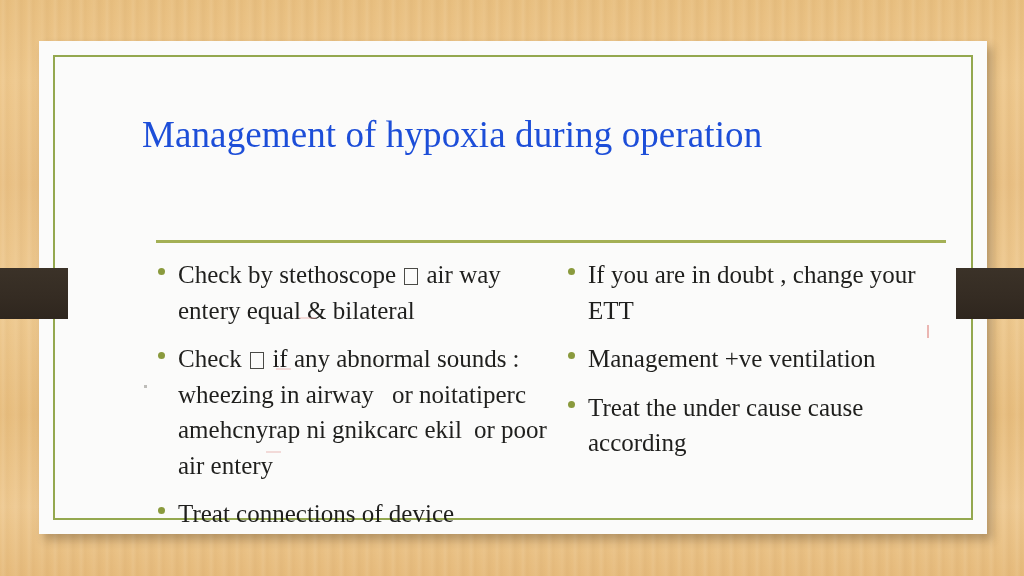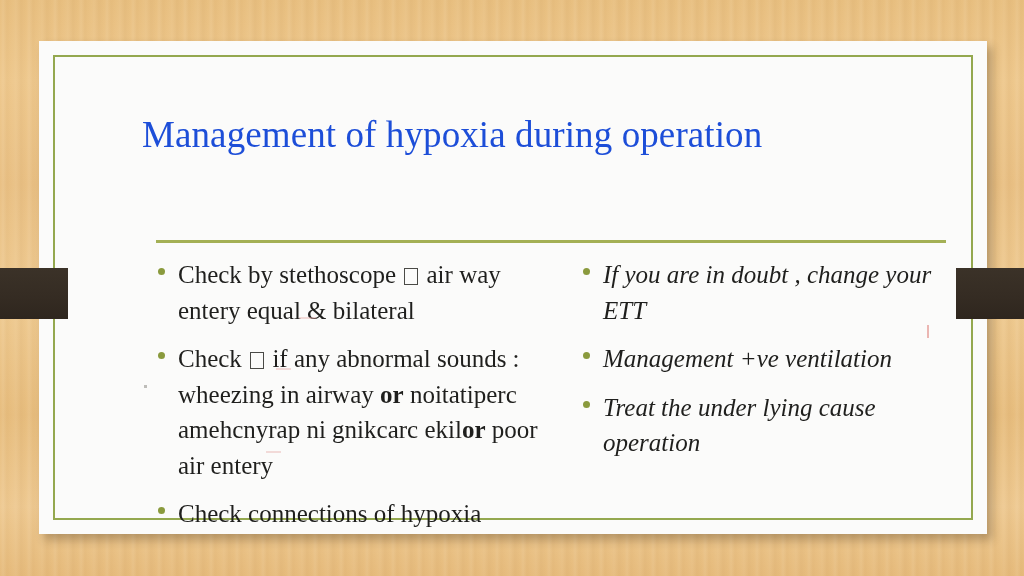--- a/index.html
+++ b/index.html
@@ -95,21 +95,21 @@
     border-top: 3px solid #a4b055;
     z-index: 4;
   }
 
   
   .content-column {
     position: absolute;
     top: 216px;
   }
   #left-column  { left: 112px; width: 400px; }
-  #right-column { left: 537px; width: 400px; font-style: italic; }
+  #right-column { left: 522px; width: 400px; }
 
   ul.bullet-list {
     list-style: none;
     margin: 0;
     padding: 0;
   }
   li.bullet-item {
     position: relative;
     padding-left: 27px;
     margin-bottom: 13px;
@@ -121,21 +121,21 @@
     content: "";
     position: absolute;
     left: 7px;
     top: 11px;
     width: 7px;
     height: 7px;
     border-radius: 50%;
     background: #8a9a3d;
   }
 
-  .bold-run { font-weight: bold; }
+  .bold-run { font-weight: normal; margin-left: 12px; }
 
   
   .tofu-box {
     display: inline-block;
     width: 12px;
     height: 15px;
     border: 1.6px solid #4a4a46;
     vertical-align: -2px;
     margin: 0 2px;
   }
@@ -179,29 +179,29 @@
     <div id="slide-inner-border"></div>
 
     <div id="slide-title">Management of hypoxia during operation</div>
 
     <div id="title-divider"></div>
 
     <div id="left-column" class="content-column">
       <ul class="bullet-list">
           <li class="bullet-item">Check by stethoscope <span class="tofu-box"></span> air way entery equal &amp; bilateral</li>
           <li class="bullet-item">Check <span class="tofu-box"></span> if any abnormal sounds : wheezing in airway <span class="bold-run">or</span> noitatiperc  amehcnyrap ni gnikcarc ekil<span class="bold-run">or</span> poor air entery</li>
-          <li class="bullet-item">Check connections of hypoxia</li>
+          <li class="bullet-item">Treat connections of device</li>
         </ul>
     </div>
 
     <div id="right-column" class="content-column">
       <ul class="bullet-list">
           <li class="bullet-item">If you are in doubt  , change your ETT</li>
           <li class="bullet-item">Management +ve ventilation</li>
-          <li class="bullet-item">Treat the under lying cause operation</li>
+          <li class="bullet-item">Treat the under cause cause according</li>
         </ul>
     </div>
 
     <span class="artifact" id="artifact-right"></span>
     <span class="artifact" id="artifact-left"></span>
     <span class="artifact" id="artifact-amp"></span>
     <span class="artifact" id="artifact-wheez"></span>
     <span class="artifact" id="artifact-poor"></span>
   </div>
 

